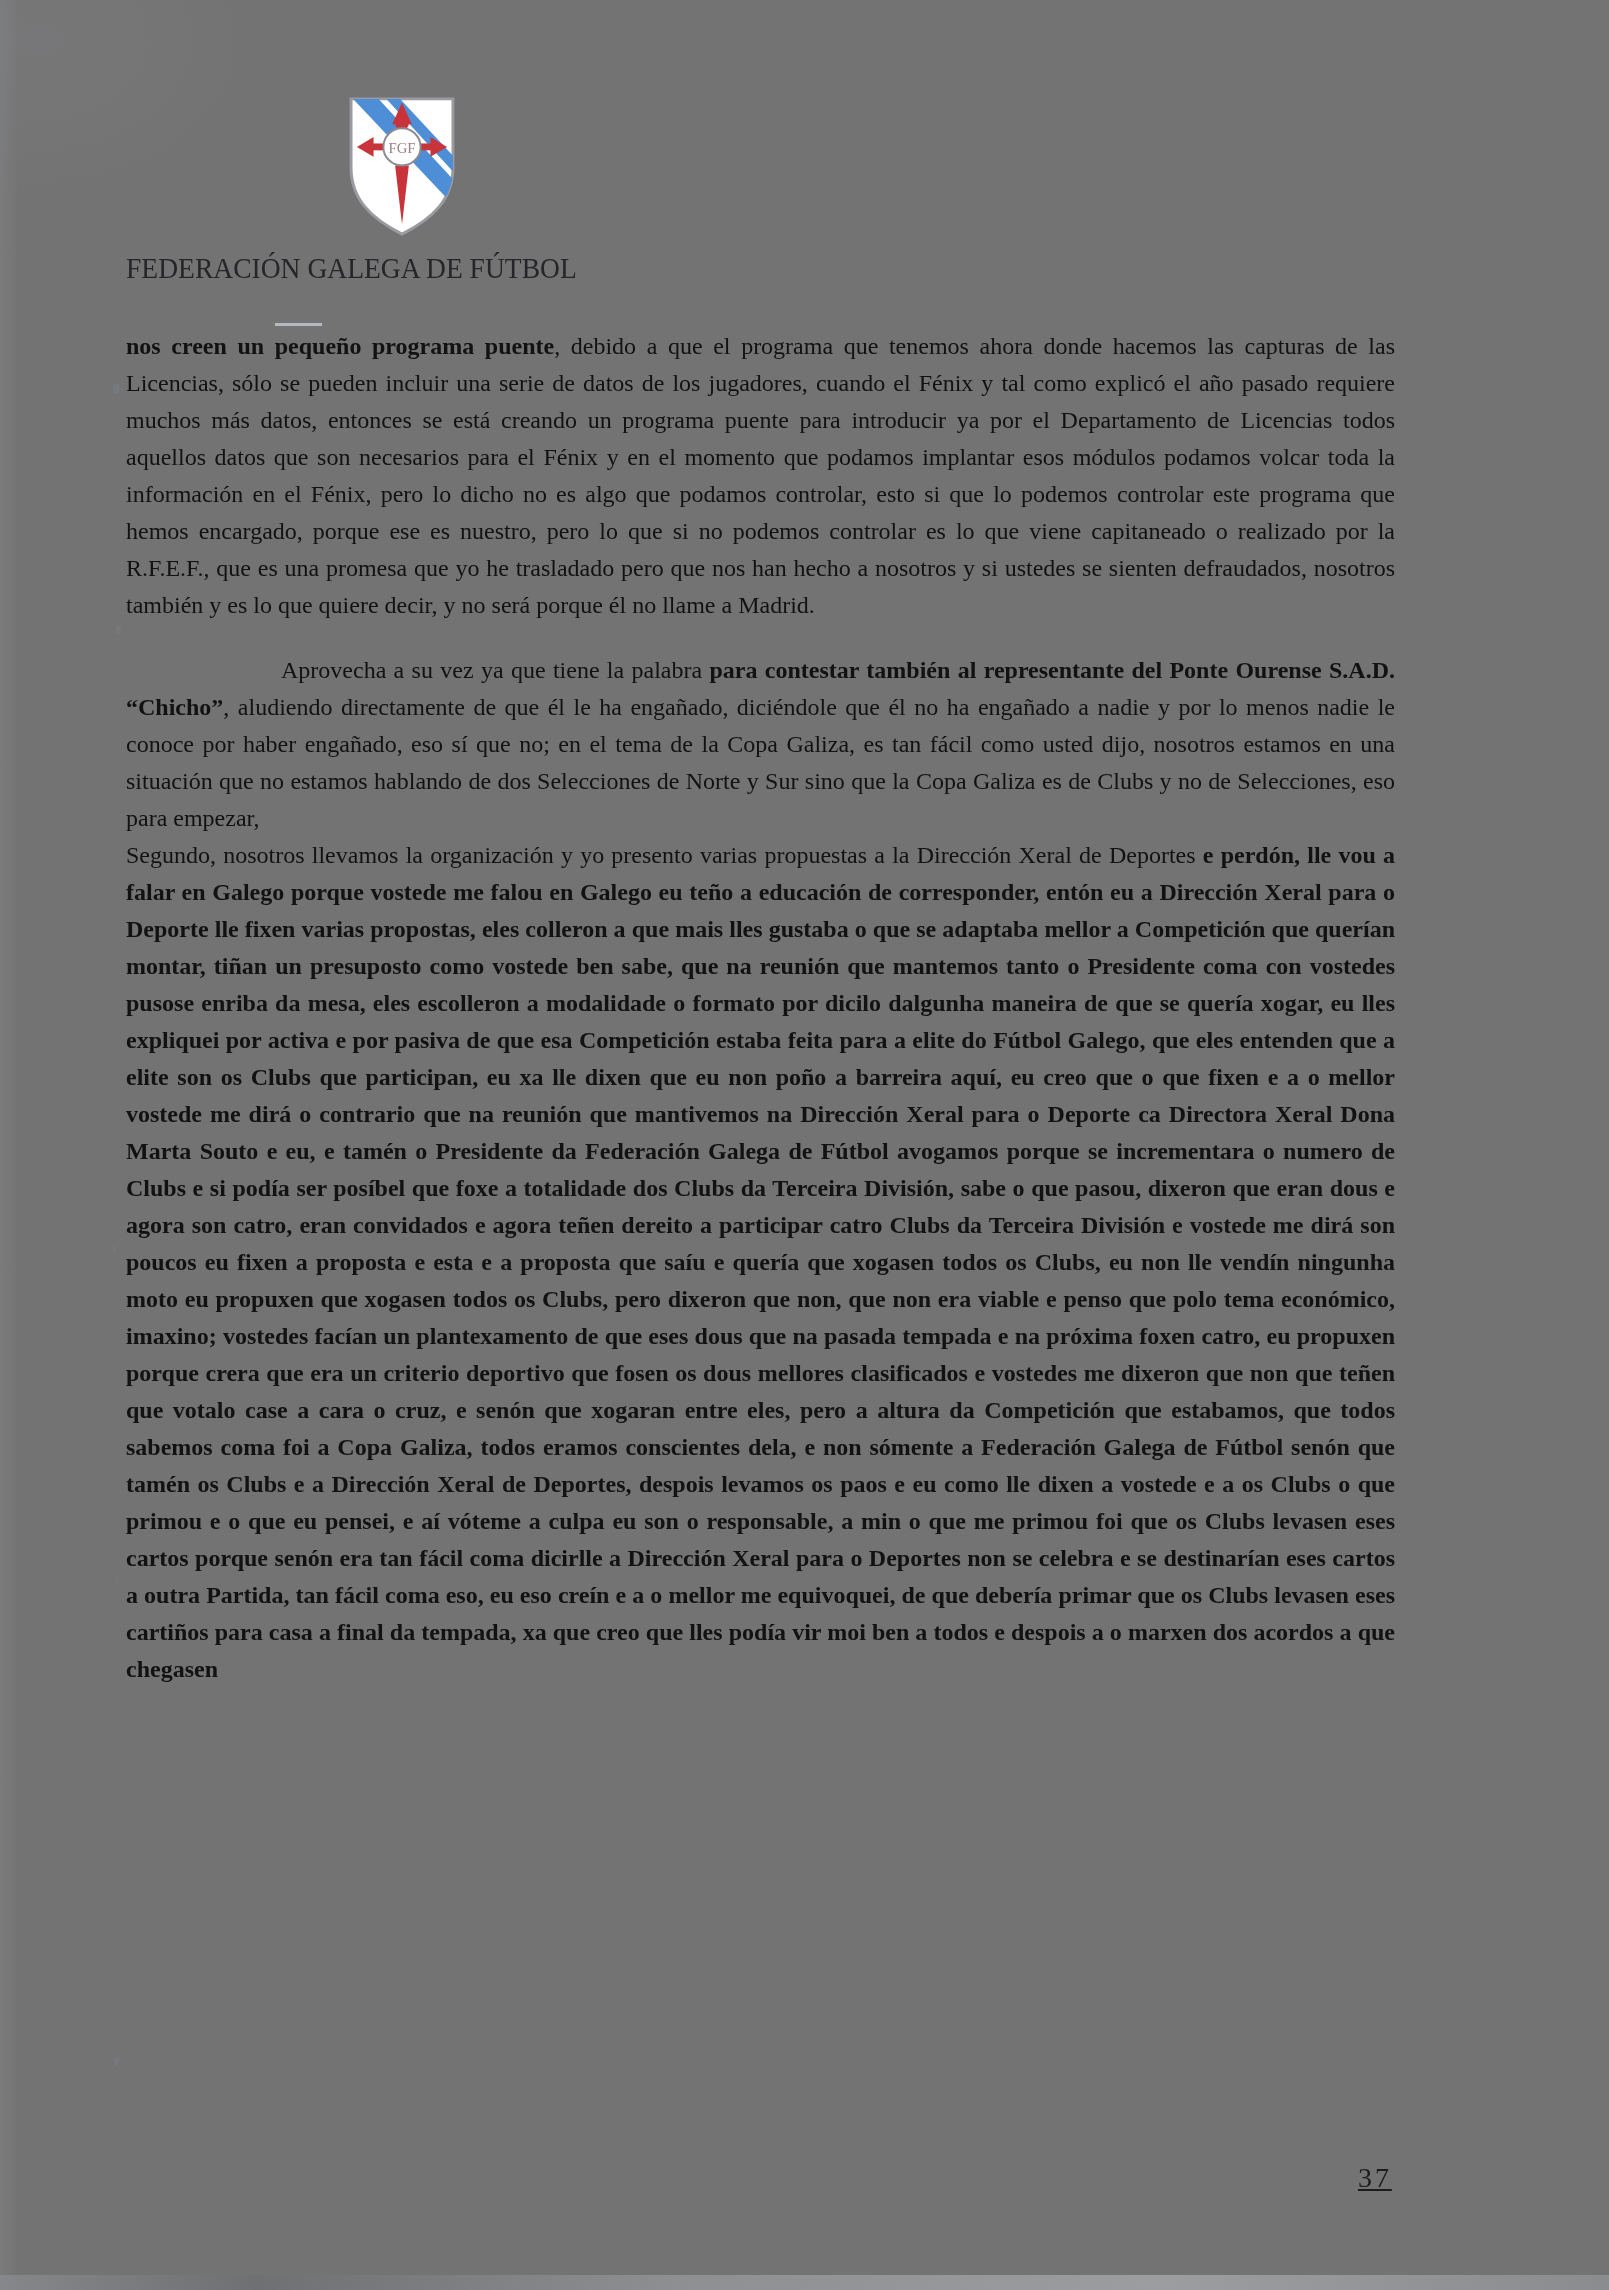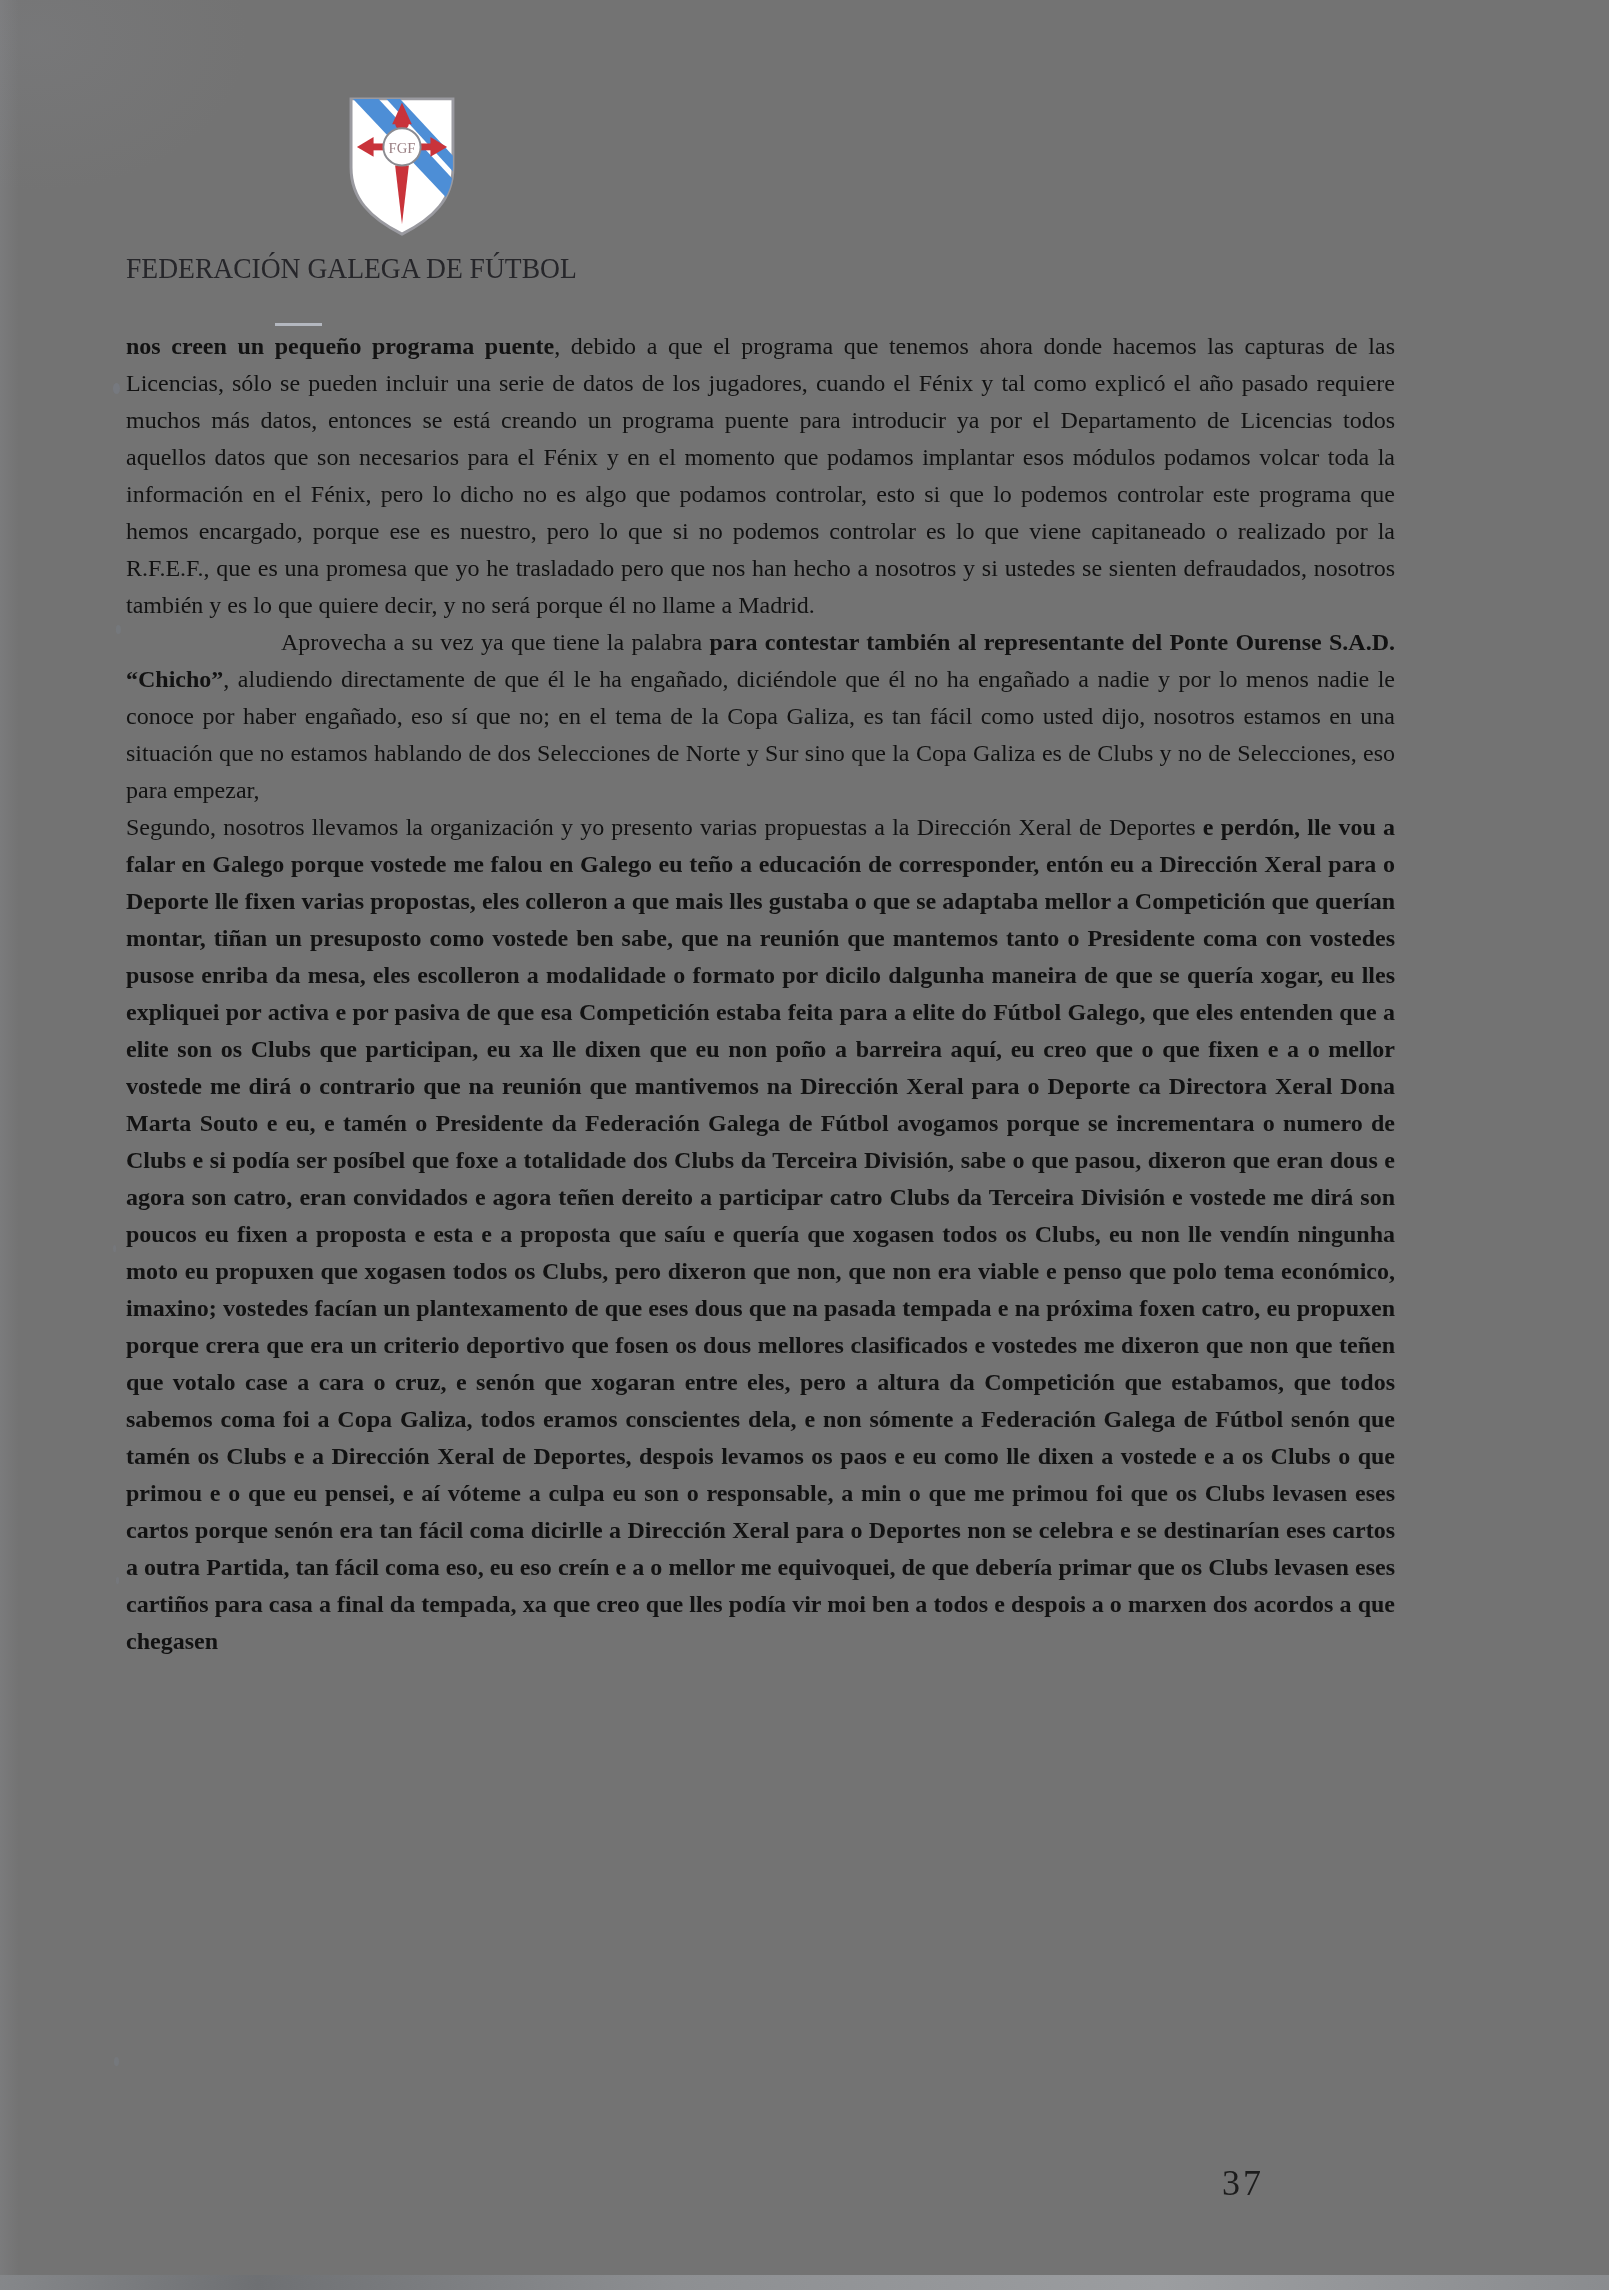--- a/index.html
+++ b/index.html
@@ -44,25 +44,25 @@
   .header-dash {
     position:absolute; left:275px; top:323px; width:47px; height:2.9px;
     background:#b4b8c0;
   }
   .doc-body {
     position:absolute; left:126px; top:328px; width:1269px;
     font-size:24px; line-height:37px; color:#121212;
     text-align:justify;
   }
   .para { margin:0; }
-  .para.indent { text-indent:155px; }
+  .para.indent { text-indent:155px;margin-top:28px; }
   .b { font-weight:bold; }
   .page-number {
-    position:absolute; left:1222px; top:2162px;
-    font-size:36px; color:#1c1c1c; letter-spacing:2.9px;
+    position:absolute; left:1358px; top:2162px;
+    font-size:28px; color:#1c1c1c; letter-spacing:2.9px;text-decoration:underline;
   }
 </style>
 </head>
 <body>
 
 <div class="page">
 
   <div class="corner-shade"></div>
   <div class="edge-left"></div>
   <div class="speck-field"></div>

